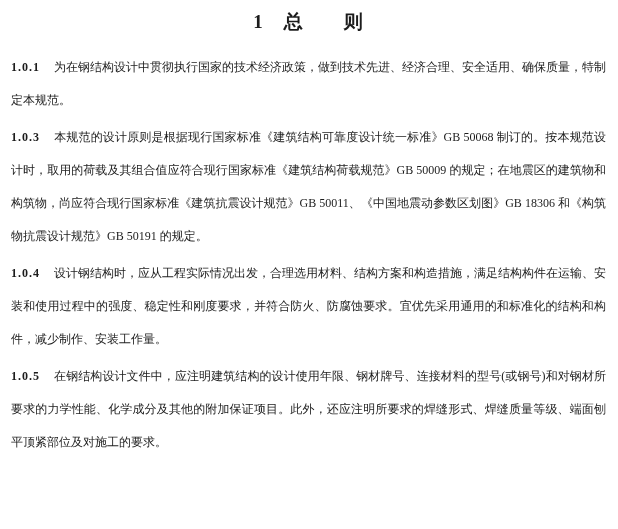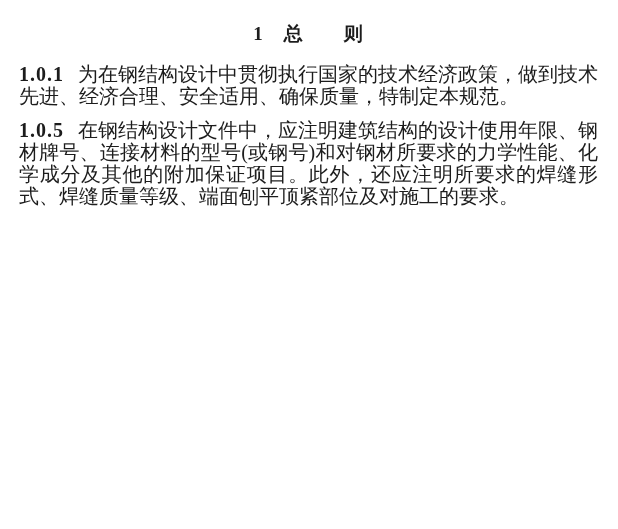--- a/index.html
+++ b/index.html
@@ -11,53 +11,55 @@
     width: 618px;
     height: 529px;
     overflow: hidden;
     font-family: "Liberation Serif", "DejaVu Serif", serif;
     color: #1c1c1c;
   }
   .doc-page {
     box-sizing: border-box;
     width: 618px;
     height: 529px;
-    padding: 22px 8px 0 7px;
+    padding: 10px 8px 0 7px;
     background: #ffffff;
   }
   .doc-title {
     text-align: center;
     font-size: 19px;
     font-weight: bold;
     letter-spacing: 1px;
     margin: 0 0 17px 0;
     line-height: 24px;
     white-space: pre;
   }
   .clause {
-    margin: 12px;
-    font-size: 20px;
-    line-height: 22px;
+    margin: 4px;
+    font-size: 12px;
+    line-height: 33px;
     text-align: justify;
     text-justify: inter-ideograph;
   }
   .clause-num {
     font-weight: bold;
     font-family: "Liberation Serif", "DejaVu Serif", serif;
     letter-spacing: 1px;
     margin-right: 14px;
   }
 </style>
 </head>
 <body>
 
 <div class="doc-page">
 
   <h1 class="doc-title">1　总　　则</h1>
 
   <p class="clause"><span class="clause-num">1.0.1</span><span>为在钢结构设计中贯彻执行国家的技术经济政策，做到技术先进、经济合理、安全适用、确保质量，特制定本规范。</span></p>
 
 
+  <p class="clause"><span class="clause-num">1.0.3</span><span>本规范的设计原则是根据现行国家标准《建筑结构可靠度设计统一标准》GB 50068 制订的。按本规范设计时，取用的荷载及其组合值应符合现行国家标准《建筑结构荷载规范》GB 50009 的规定；在地震区的建筑物和构筑物，尚应符合现行国家标准《建筑抗震设计规范》GB 50011、《中国地震动参数区划图》GB 18306 和《构筑物抗震设计规范》GB 50191 的规定。</span></p>
 
+  <p class="clause"><span class="clause-num">1.0.4</span><span>设计钢结构时，应从工程实际情况出发，合理选用材料、结构方案和构造措施，满足结构构件在运输、安装和使用过程中的强度、稳定性和刚度要求，并符合防火、防腐蚀要求。宜优先采用通用的和标准化的结构和构件，减少制作、安装工作量。</span></p>
 
   <p class="clause"><span class="clause-num">1.0.5</span><span>在钢结构设计文件中，应注明建筑结构的设计使用年限、钢材牌号、连接材料的型号(或钢号)和对钢材所要求的力学性能、化学成分及其他的附加保证项目。此外，还应注明所要求的焊缝形式、焊缝质量等级、端面刨平顶紧部位及对施工的要求。</span></p>
 
 </div>
 
 </body></html>

